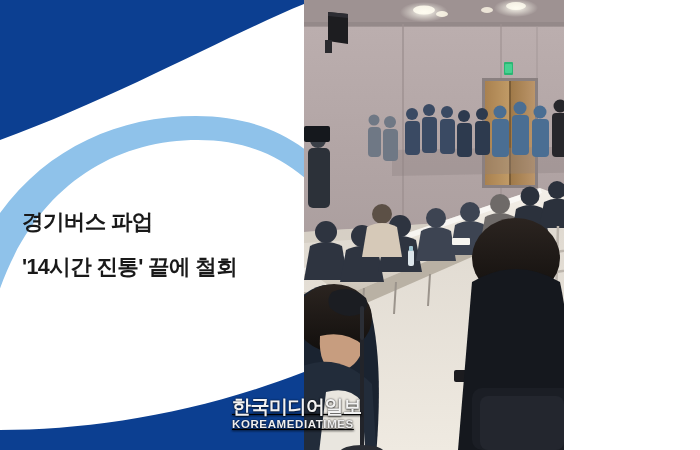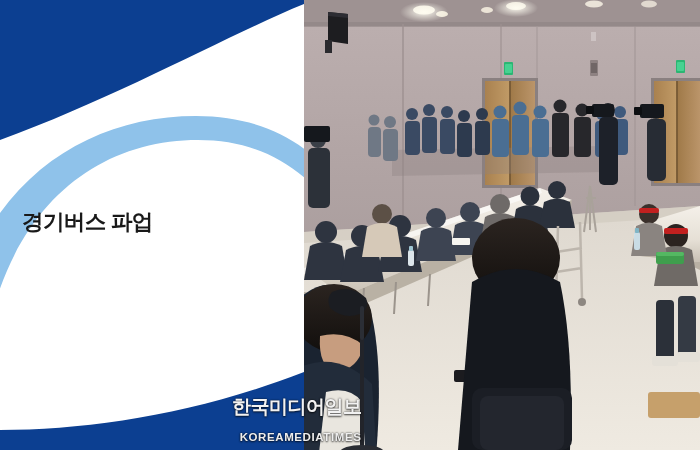--- a/index.html
+++ b/index.html
@@ -3,21 +3,21 @@
 <meta charset="utf-8">
 <title>News Thumbnail Card</title>
 <style>
   html, body {
     margin: 0;
     padding: 0;
     background: #ffffff;
   }
   #card {
     position: relative;
-    width: 700px;
+    width: 564px;
     height: 450px;
     overflow: hidden;
     font-family: "Liberation Sans", "DejaVu Sans", sans-serif;
     background: #ffffff;
   }
 
   
   .left-panel {
     position: absolute;
     left: 0; top: 0;
@@ -62,34 +62,35 @@
     z-index: 1;
   }
   .photo-svg { display: block; width: 396px; height: 450px; }
 
   
   .watermark {
     position: absolute;
     left: 232px;
     top: 397px;
     z-index: 6;
-    text-align: right;
+    text-align: left;
     line-height: 1;
+    text-decoration: underline;
   }
   .wm-ko {
     display: block;
     font-size: 19px;
     font-weight: bold;
     color: #f2f2f2;
     letter-spacing: -0.5px;
     text-shadow: 0 0 2px rgba(0,0,0,0.75), 0 1px 2px rgba(0,0,0,0.6);
   }
   .wm-en {
     display: block;
-    margin-top: 16px;
+    margin-top: 3px;
     font-size: 11.5px;
     font-weight: bold;
     color: #eeeeee;
     letter-spacing: 0.6px;
     text-shadow: 0 0 2px rgba(0,0,0,0.8), 0 1px 2px rgba(0,0,0,0.6);
   }
 </style>
 </head>
 <body>
 
@@ -380,20 +381,21 @@
 
       <path d="M-60 430 C-60 212 62 116 196 116 C258 116 304 140 332 176
                L332 208 C300 164 256 140 198 140 C76 140 -22 236 -22 430 Z" fill="#8fc2ea"></path>
 
       <path d="M0 430 C90 430 196 414 304 372 L304 450 L0 450 Z" fill="#0c3f91"></path>
     </svg>
   </div>
 
   <div class="headline">
     <div class="headline-line">경기버스 파업</div>
+    <div class="headline-line">'14시간 진통' 끝에 철회</div>
   </div>
 
   <div class="watermark">
     <span class="wm-ko">한국미디어일보</span>
     <span class="wm-en">KOREAMEDIATIMES</span>
   </div>
 
 </div>
 
 </body></html>

